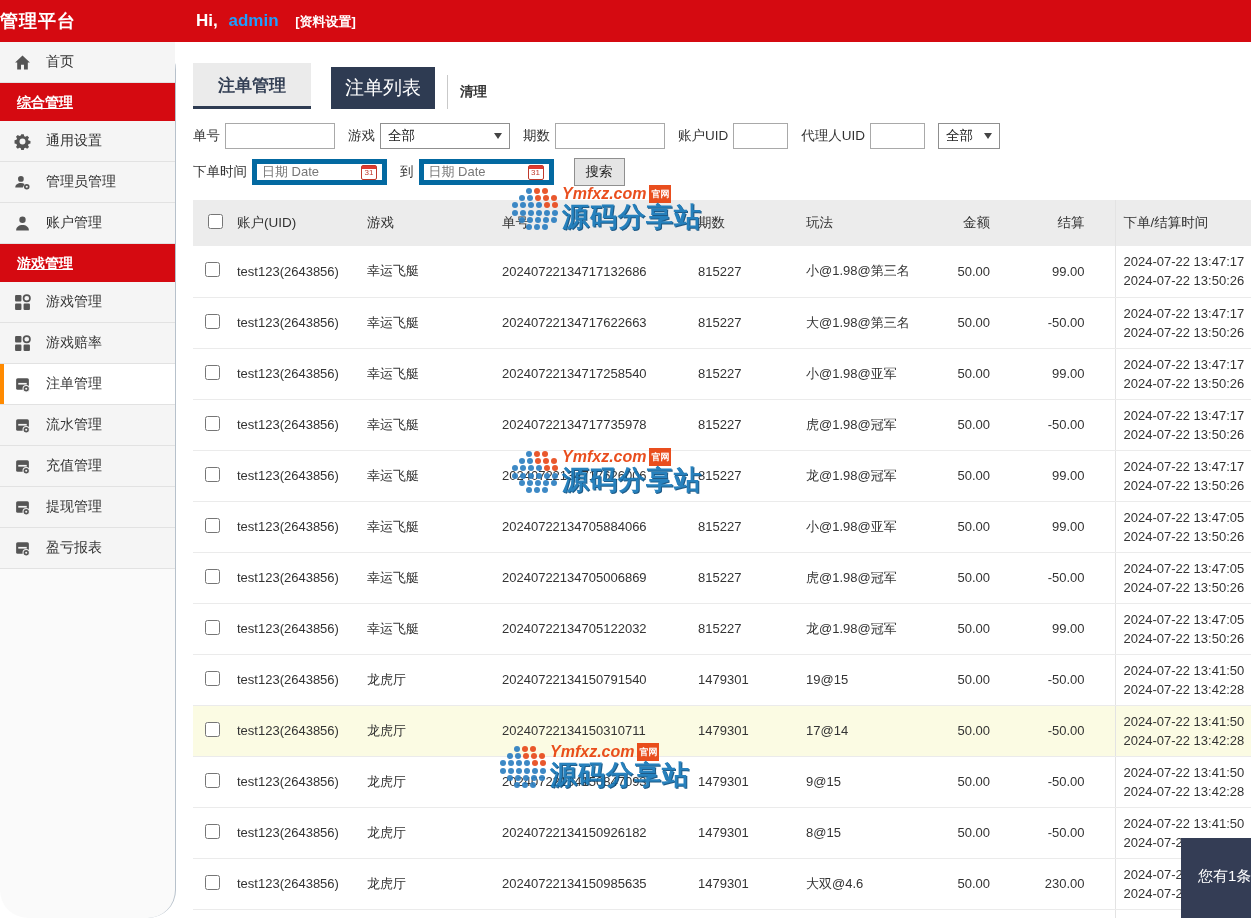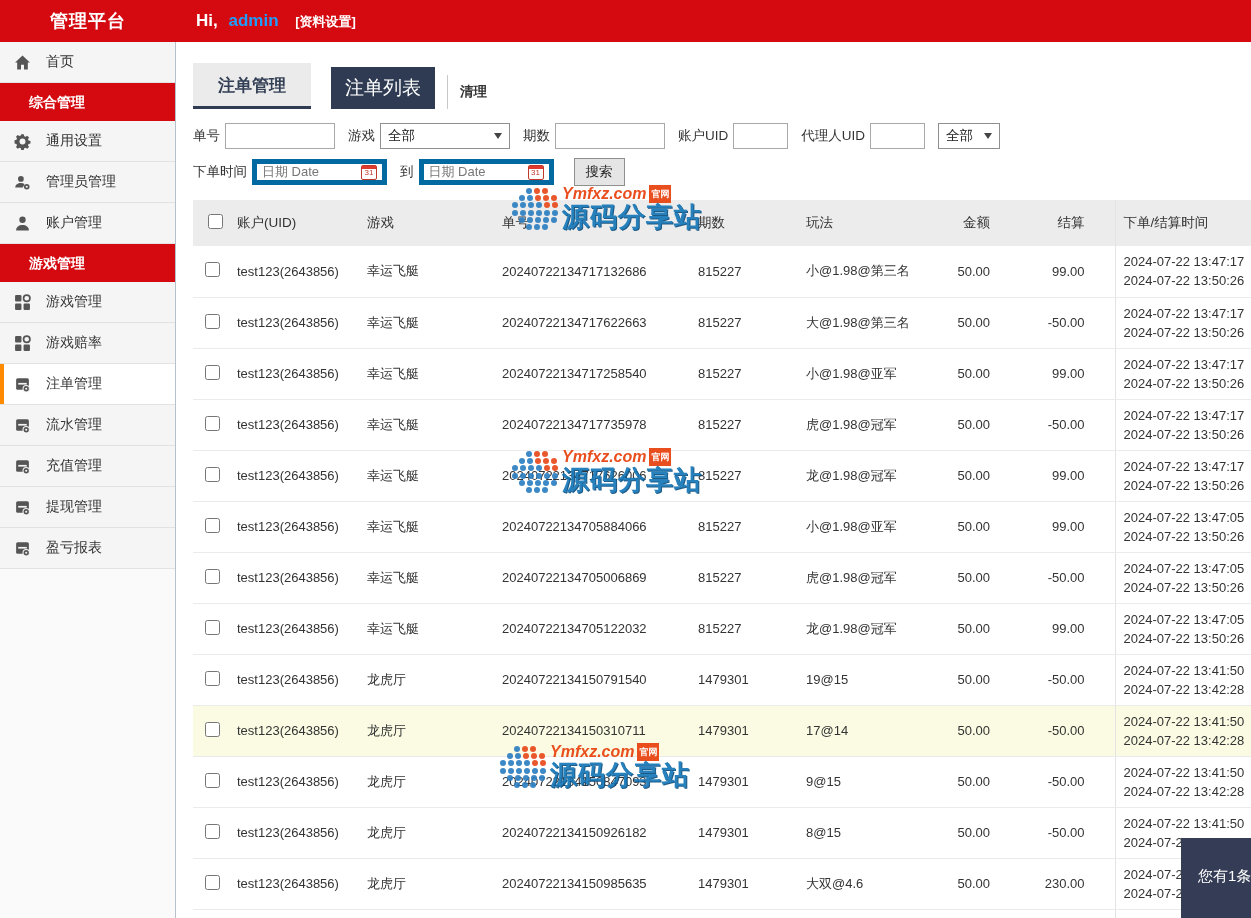--- a/index.html
+++ b/index.html
@@ -2,37 +2,37 @@
 <html><head>
 <meta charset="utf-8">
 <style>
   * { margin:0; padding:0; box-sizing:border-box; }
   html,body { width:1251px; height:918px; overflow:hidden; background:#fff;
     font-family:"Liberation Sans","DejaVu Sans",sans-serif; color:#333; }
 
   
   .topbar { position:absolute; left:0; top:0; width:1251px; height:42px; background:#d50a11; z-index:30; }
   .brand { position:absolute; left:0; top:0; width:176px; height:42px; line-height:42px;
-    text-align:center; color:#fff; font-size:18px; font-weight:bold; letter-spacing:1px; }
+    color:#fff; font-size:18px; font-weight:bold; letter-spacing:1px; }
   .greet { position:absolute; left:196px; top:0; height:42px; line-height:42px; font-size:17px; font-weight:bold; color:#fff; }
   .greet .uname { color:#1e9fff; margin-left:6px; }
   .greet .profile { color:#fff; font-size:13px; font-weight:bold; margin-left:12px; cursor:pointer; }
 
   
   .sidebar { position:absolute; left:0; top:42px; width:176px; height:876px;
-    background:#fafafa; border-right:1px solid #b7c1cb; z-index:20; }
+    background:#fafafa; border-right:1px solid #b7c1cb; z-index:20;border-radius:28px; }
   .side-item { position:relative; height:41px; display:flex; align-items:center;
     background:#f5f5f5; border-bottom:1px solid #e2e2e2; cursor:pointer; }
   .side-item .ic { width:17px; height:17px; margin-left:14px; flex:0 0 17px; }
   .side-item .ic svg { width:17px; height:17px; fill:#555; }
   .side-item .lbl { margin-left:15px; font-size:14px; color:#333; }
   .side-item.active { background:#fff; }
   .side-item.active::before { content:""; position:absolute; left:0; top:0; bottom:0; width:4px; background:#ff8a00; }
   .side-section { height:38px; line-height:38px; background:#d50a11; color:#fff;
-    font-size:14px; font-weight:bold; padding-left:29px; }
+    font-size:14px; font-weight:bold; padding-left:17px;text-decoration:underline; }
 
   
   .content { position:absolute; left:177px; top:42px; width:1074px; height:876px; background:#fff; }
 
   .tabrow { display:flex; align-items:flex-end; margin:21px 0 0 16px; }
   .page-title { background:#ebebeb; color:#333f54; font-size:17px; font-weight:bold;
     padding:11px 25px 9px 25px; border-bottom:3px solid #2e3b52; }
   .subtab { margin-left:20px; background:#2e3b52; color:#fff; font-size:19px; font-weight:normal;
     padding:8px 14px; cursor:pointer; }
   .subtab2 { margin-left:12px; padding:8px 12px; font-size:13.5px; color:#333; font-weight:bold;

